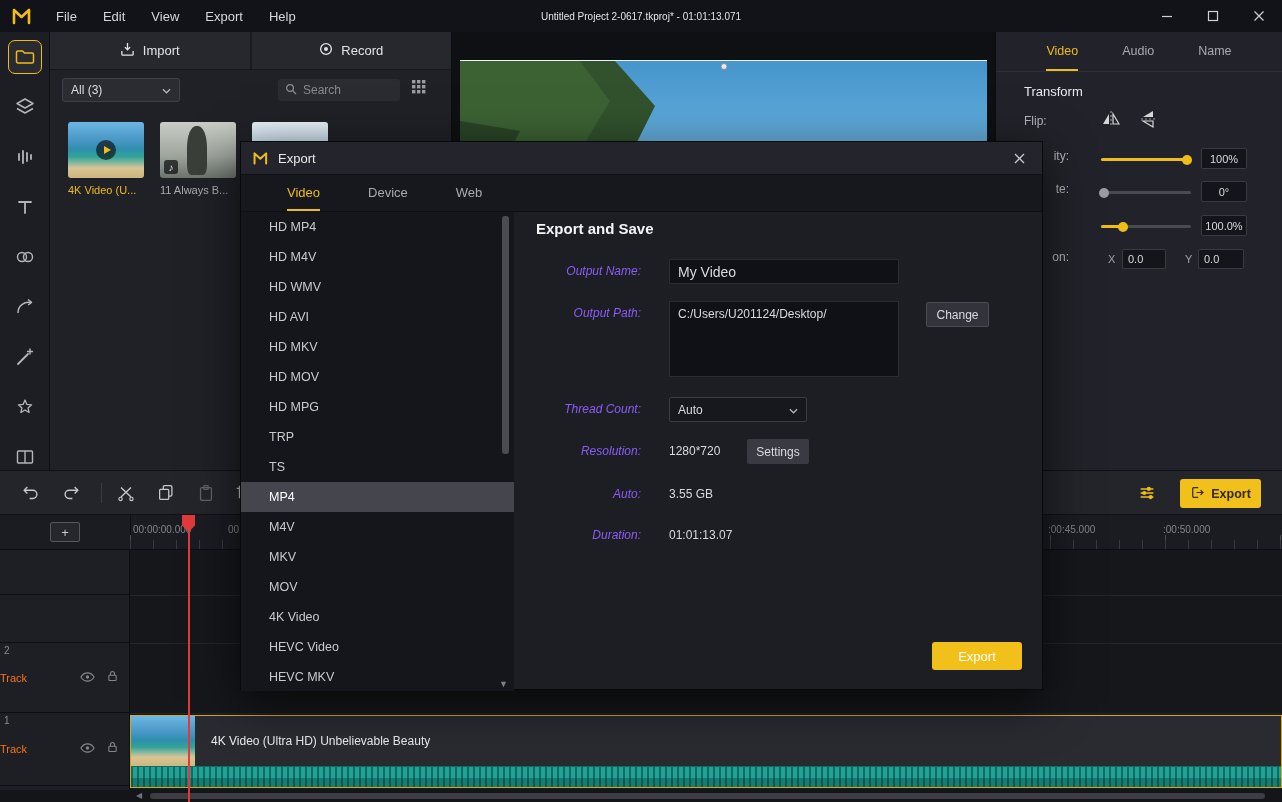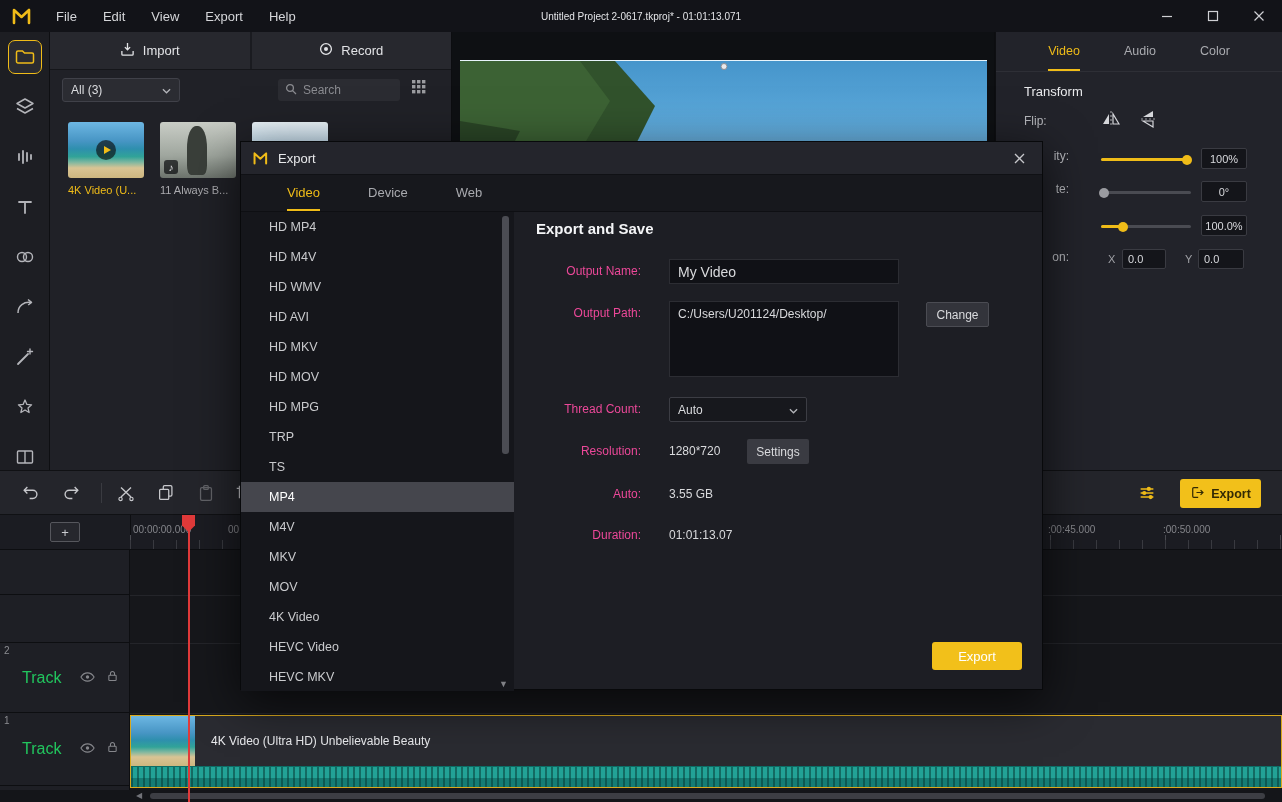--- a/index.html
+++ b/index.html
@@ -77,21 +77,21 @@
   .ruler { position:absolute; left:0; top:515px; width:1282px; height:35px; background:#1b1c22; border-bottom:1px solid #0d0e11; }
   .ruler-divider { position:absolute; left:130px; top:0; width:1px; height:35px; background:#0d0e11; }
   .add-track { position:absolute; left:50px; top:7px; width:30px; height:20px; border:1px solid #56575d; background:#26272d; border-radius:2px; color:#caccd0; font-size:13px; display:flex; align-items:center; justify-content:center; }
   .ruler-label { position:absolute; top:9px; font-size:10px; color:#84858a; white-space:nowrap; }
   .tick-strip { position:absolute; left:130px; right:0; bottom:0; height:9px; background:repeating-linear-gradient(90deg,#393a40 0 1px,transparent 1px 23px); }
   .tick-strip-major { position:absolute; left:130px; right:0; bottom:0; height:14px; background:repeating-linear-gradient(90deg,#4a4b51 0 1px,transparent 1px 115px); }
   .tracks { position:absolute; left:0; top:550px; width:1282px; height:240px; background:#16171b; }
   .track-head-col { position:absolute; left:0; top:0; width:130px; height:240px; background:#1e1f25; border-right:1px solid #0d0e11; }
   .head-cell { position:absolute; left:0; width:130px; border-bottom:1px solid #0d0e11; }
   .hc-num { position:absolute; left:4px; top:2px; font-size:10px; color:#8b8c91; }
-  .hc-lbl { position:absolute; left:22px; top:50%; transform:translateY(-50%); font-size:16px; color:#22c55e; }
+  .hc-lbl { position:absolute; left:0; top:50%; transform:translateY(-50%); font-size:11px; color:#f97316; }
   .hc-eye { position:absolute; left:80px; top:50%; transform:translateY(-50%); color:#85868b; }
   .hc-lock { position:absolute; left:106px; top:50%; transform:translateY(-50%); color:#85868b; }
   .row-line { position:absolute; left:130px; right:0; height:1px; background:#24252a; }
   .clip { position:absolute; left:130px; top:165px; width:1152px; height:73px; border:1px solid #d9a91d; background:#2a2b31; }
   .clip-top { position:absolute; left:0; top:0; right:0; height:50px; display:flex; align-items:center; overflow:hidden; }
   .clip-thumb { width:64px; height:50px; flex:0 0 64px; }
   .clip-title { margin-left:16px; font-size:12px; color:#e9eaed; white-space:nowrap; }
   .clip-wave { position:absolute; left:0; right:0; bottom:0; height:21px; border-top:1px solid #0c6e66;
     background-image:repeating-linear-gradient(90deg, rgba(6,52,48,.5) 0 2px, transparent 2px 6px), linear-gradient(180deg,#22a296 0 55%, #157d74 55% 100%); }
   .bottom-bar { position:absolute; left:0; top:790px; width:1282px; height:12px; background:#141519; }
@@ -107,21 +107,21 @@
   .dlg-tabs { position:absolute; left:0; top:33px; width:100%; height:37px; background:#17181d; border-bottom:1px solid #0e0f13; display:flex; padding-left:46px; gap:48px; font-size:13px; color:#a9aaaf; }
   .dlg-tab { display:flex; align-items:center; border-bottom:2px solid transparent; }
   .dlg-tab.selected { color:#f0bc18; border-bottom-color:#f0bc18; }
   .fmt-list { position:absolute; left:0; top:70px; width:273px; height:479px; background:#15161b; overflow:hidden; }
   .fmt-item { height:30px; line-height:30px; padding-left:28px; font-size:12.5px; color:#c9cacd; white-space:nowrap; }
   .fmt-item.selected { background:#45464d; color:#ffffff; }
   .fmt-scroll-thumb { position:absolute; left:261px; top:74px; width:7px; height:238px; background:#4b4c53; border-radius:3px; }
   .fmt-scroll-down { position:absolute; left:258px; top:537px; font-size:9px; color:#808186; }
   .dlg-content { position:absolute; left:273px; top:70px; right:0; bottom:0; background:#1d1e24; }
   .dlg-heading { position:absolute; left:22px; top:8px; font-size:15px; font-weight:bold; color:#f4f5f7; }
-  .fld-label { position:absolute; left:0; width:127px; text-align:right; font-size:12px; color:#ec4899; }
+  .fld-label { position:absolute; left:0; width:127px; text-align:right; font-size:12px; color:#8b5cf6;font-style:italic; }
   .fld-input { position:absolute; left:155px; top:47px; width:230px; height:25px; background:#101116; border:1px solid #2c2d33; color:#d9dadd; font-size:14px; padding:0 8px; font-family:inherit; outline:none; }
   .path-box { position:absolute; left:155px; top:89px; width:230px; height:76px; background:#101116; border:1px solid #2c2d33; color:#d9dadd; font-size:12px; padding:5px 8px; }
   .change-btn { position:absolute; left:412px; top:90px; width:63px; height:25px; background:#33343b; border:1px solid #4b4c53; border-radius:2px; color:#d9dadd; font-size:12px; display:flex; align-items:center; justify-content:center; }
   .thread-select { position:absolute; left:155px; top:185px; width:138px; height:25px; background:#17181d; border:1px solid #3c3d44; border-radius:2px; color:#d9dadd; font-size:12px; display:flex; align-items:center; justify-content:space-between; padding:0 8px; }
   .plain-val { position:absolute; left:155px; font-size:12px; color:#d9dadd; }
   .settings-btn { position:absolute; left:233px; top:227px; width:62px; height:25px; background:#3a3b42; border-radius:2px; color:#d9dadd; font-size:12px; display:flex; align-items:center; justify-content:center; }
   .dlg-export-btn { position:absolute; left:418px; top:430px; width:90px; height:28px; background:#f2c01a; border-radius:3px; color:#ffffff; font-size:13px; display:flex; align-items:center; justify-content:center; }
 </style>
 </head>
 <body>
@@ -295,21 +295,21 @@
     </svg>
     <div class="handle-dot"></div>
   </div>
 </div>
 
 <div class="right-panel">
   <div class="rp-tabs">
 
   <span class="rp-tab selected">Video</span>
       <span class="rp-tab">Audio</span>
-      <span class="rp-tab">Color</span>
+      <span class="rp-tab">Name</span>
     </div>
   <div class="rp-heading">Transform</div>
   <div class="rp-flip-label">Flip:</div>
   <span class="rp-flip-h">
     <svg width="20" height="18" viewBox="0 0 20 18">
         <path d="M10 1v16" stroke="#9a9b9f" stroke-width="1.2" stroke-dasharray="2 2"></path>
         <polygon points="2,14 8,4 8,14" fill="#d5d6da"></polygon>
         <polygon points="18,14 12,4 12,14" fill="none" stroke="#d5d6da" stroke-width="1.2"></polygon>
       </svg>
   </span>

